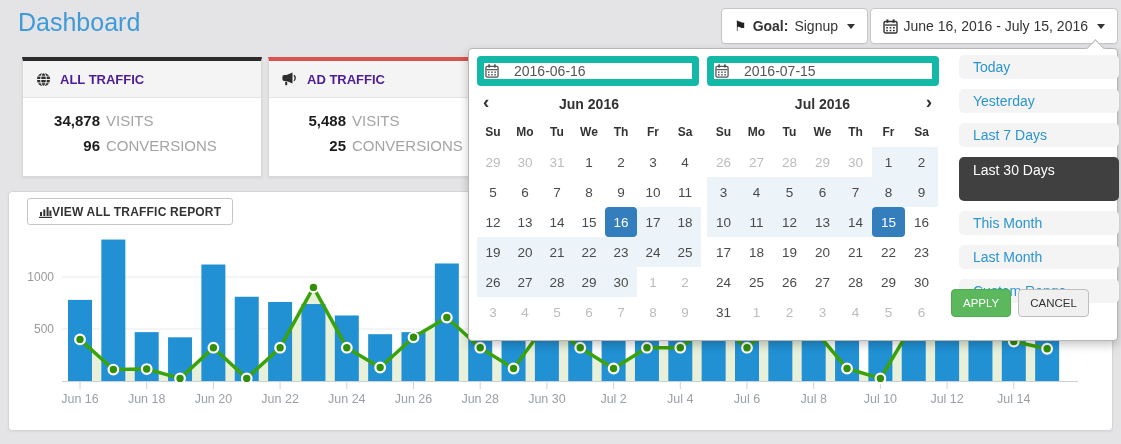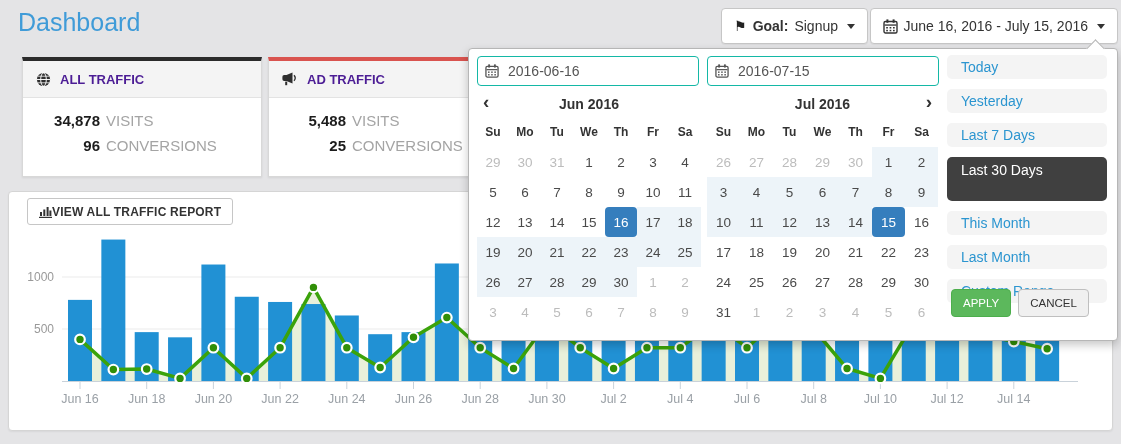--- a/index.html
+++ b/index.html
@@ -38,21 +38,21 @@
               border:1px solid #c6c6c6;border-radius:3px;display:flex;align-items:center;gap:0;
               padding:0 11px;font-size:12px;font-weight:bold;color:#333;cursor:pointer;letter-spacing:.2px;}
   #chart-svg{position:absolute;left:0;top:0;}
 
   
   .picker{position:absolute;left:468px;top:48px;width:650px;height:293px;box-sizing:border-box;
           background:#fff;border:1px solid #b6b6b6;border-radius:4px;z-index:30;
           box-shadow:0 4px 10px rgba(0,0,0,.22);}
   .notch{position:absolute;top:-7px;left:620px;width:12px;height:12px;background:#fff;
          border-left:1px solid #b6b6b6;border-top:1px solid #b6b6b6;transform:rotate(45deg);}
-  .date-input{position:absolute;top:7px;height:30px;box-sizing:border-box;border:1px solid #14b8a6;
+  .date-input{position:absolute;top:7px;height:30px;box-sizing:border-box;border:7px solid #14b8a6;
               border-radius:4px;font-size:14px;color:#555;padding:0 6px 0 30px;background:#fff;
               font-family:"Liberation Sans",sans-serif;}
   #input-start{left:8px;width:222px;}
   #input-end{left:238px;width:232px;}
   .input-cal-icon{position:absolute;top:15px;}
 
   .cal{position:absolute;top:42px;}
   #cal-left{left:8px;width:224px;}
   #cal-right{left:238px;width:231px;}
   .cal-head{position:relative;height:26px;text-align:center;font-weight:bold;font-size:14px;
@@ -63,21 +63,21 @@
   .cal-grid{display:grid;grid-auto-rows:30px;}
   #cal-left .cal-grid{grid-template-columns:repeat(7,32px);}
   #cal-right .cal-grid{grid-template-columns:repeat(7,33px);}
   .wd{display:flex;align-items:center;justify-content:center;font-weight:bold;font-size:12px;color:#333;}
   .day{display:flex;align-items:center;justify-content:center;font-size:13.5px;color:#4a4a4a;
        cursor:pointer;border-radius:4px;}
   .day.off{color:#bcbcbc;}
   .day.in{background:#edf4f9;border-radius:0;}
   .day.sel{background:#357ebd;color:#fff;border-radius:4px;}
 
-  .ranges{position:absolute;left:478px;top:6px;width:160px;}
+  .ranges{position:absolute;left:490px;top:6px;width:160px;}
   .range-pill{height:24px;box-sizing:border-box;margin-bottom:10px;background:#f4f4f4;border-radius:5px;
               color:#2b95d0;font-size:14px;line-height:24px;padding-left:14px;cursor:pointer;}
   .range-pill.active{background:#404040;color:#fff;height:44px;line-height:26px;}
   .picker-actions{position:absolute;left:482px;top:240px;display:flex;gap:7px;}
   .btn{box-sizing:border-box;height:28px;padding:0 11px;border-radius:4px;font-size:11.5px;
        font-weight:normal;cursor:pointer;display:flex;align-items:center;
        font-family:"Liberation Sans",sans-serif;}
   .btn-apply{background:#5cb85c;border:1px solid #4cae4c;color:#fff;}
   .btn-cancel{background:#f0f0f0;border:1px solid #bfbfbf;color:#333;}
 </style>

